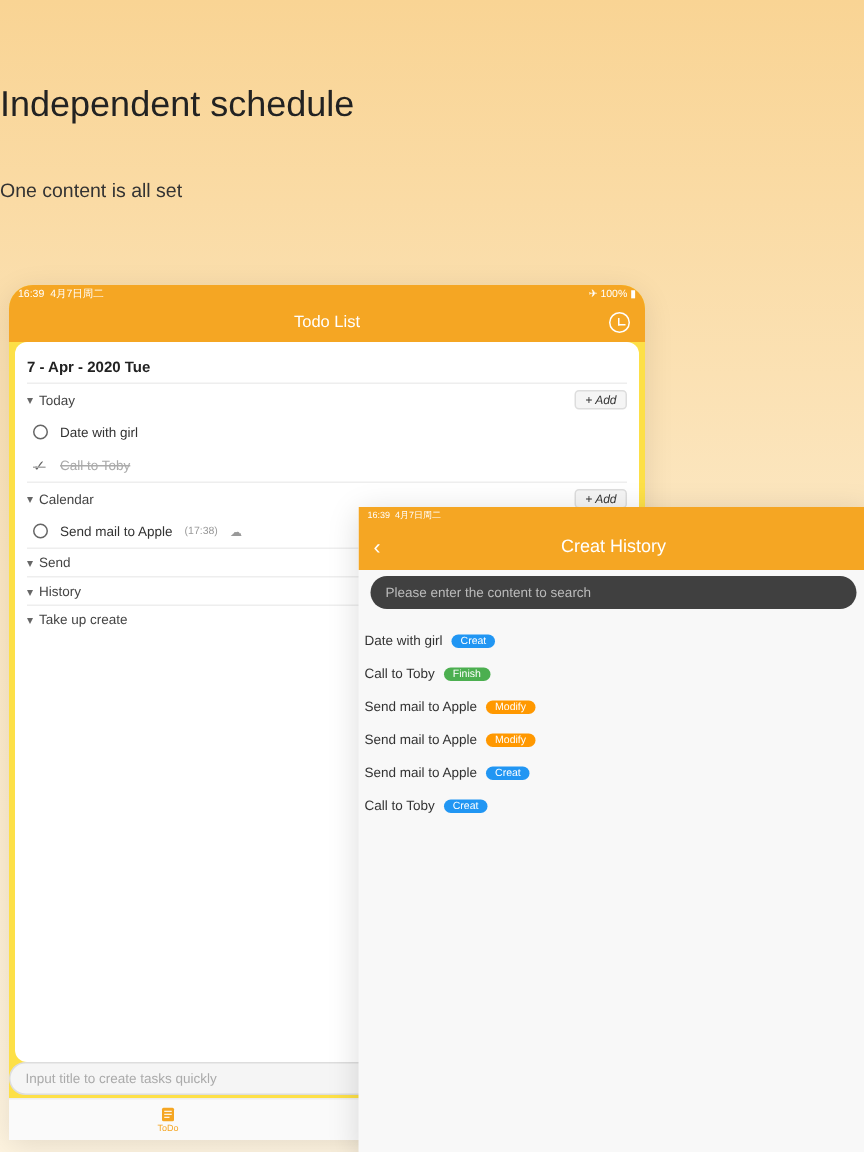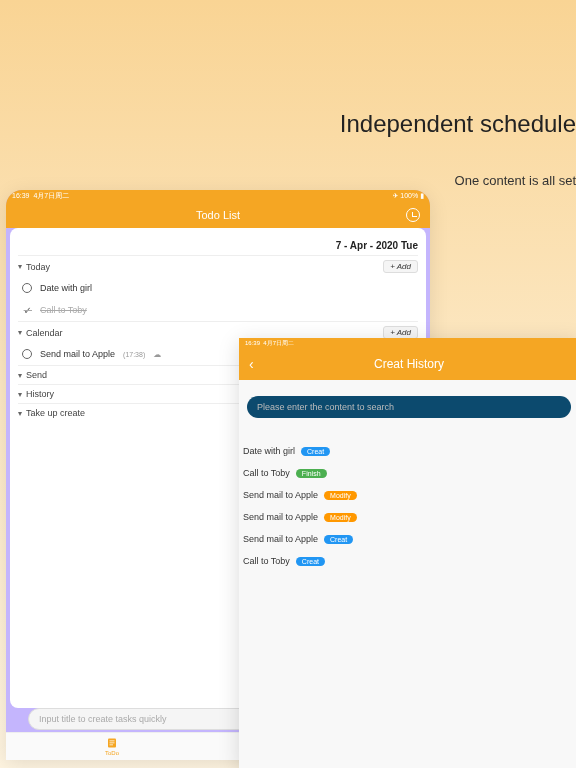--- a/index.html
+++ b/index.html
@@ -1,47 +1,47 @@
 <!DOCTYPE html>
 <html><head>
 <meta charset="utf-8">
 <style>
 * { margin: 0; padding: 0; box-sizing: border-box; font-family: -apple-system, BlinkMacSystemFont, sans-serif; }
 body { width: 576px; height: 768px; background: linear-gradient(180deg, #f9d494 0%, #fce8c4 50%, #fef4e0 100%); overflow: hidden; position: relative; }
-.hero { text-align: right; padding-top: 110px; }
+.hero { text-align: left; padding-top: 56px; }
 .hero h1 { font-size: 24px; font-weight: 500; color: #222; }
 .hero p { font-size: 13px; color: #333; margin-top: 12px; line-height: 1.6; }
-.phone1 { position: absolute; left: 6px; top: 190px; width: 424px; height: 570px; background: #c4b5fd; border-radius: 16px 16px 0 0; overflow: hidden; box-shadow: 0 4px 20px rgba(0,0,0,0.1); }
+.phone1 { position: absolute; left: 6px; top: 190px; width: 424px; height: 570px; background: #fde047; border-radius: 16px 16px 0 0; overflow: hidden; box-shadow: 0 4px 20px rgba(0,0,0,0.1); }
 .statusbar { height: 12px; background: #f5a623; color: #fff; font-size: 7px; display: flex; justify-content: space-between; align-items: center; padding: 0 6px; }
 .header1 { background: #f5a623; color: #fff; height: 26px; display: flex; align-items: center; justify-content: center; position: relative; font-size: 11px; font-weight: 500; }
 .history-icon { position: absolute; right: 10px; width: 14px; height: 14px; border: 1.5px solid #fff; border-radius: 50%; display: flex; align-items: center; justify-content: center; }
 .history-icon::after { content: ''; width: 4px; height: 4px; border-left: 1.5px solid #fff; border-bottom: 1.5px solid #fff; position: absolute; top: 3px; left: 5px; }
-.content1 { background: #fff; margin: 0 4px; border-radius: 8px; padding: 8px 8px 0 8px; height: 480px; text-align: right; }
+.content1 { background: #fff; margin: 0 4px; border-radius: 8px; padding: 8px 8px 0 8px; height: 480px; }
 .date-header { font-size: 10px; font-weight: 600; color: #222; padding: 4px 0; }
 .section { padding: 4px 0; display: flex; align-items: center; justify-content: space-between; font-size: 9px; color: #444; border-top: 0.5px solid #eee; }
 .section-left { display: flex; align-items: center; gap: 4px; }
 .chev { font-size: 8px; color: #666; }
 .add-btn { background: #f5f5f5; border: 0.5px solid #ddd; border-radius: 3px; padding: 1px 6px; font-size: 8px; color: #333; font-style: italic; }
 .task { display: flex; align-items: center; gap: 8px; padding: 6px 4px; font-size: 9px; color: #333; }
 .task .circle { width: 10px; height: 10px; border: 1px solid #666; border-radius: 50%; }
 .task .check { width: 10px; height: 10px; position: relative; }
 .task .check::after { content: '✓'; font-size: 10px; color: #666; }
 .task.done { color: #aaa; text-decoration: line-through; }
 .task .time { font-size: 7px; color: #999; }
 .task .cloud { font-size: 8px; color: #999; }
-.quick-input { position: absolute; bottom: 30px; left: 22px; right: 6px; height: 22px; background: #f5f5f5; border: 0.5px solid #ddd; border-radius: 11px; font-size: 9px; color: #aaa; padding: 0 10px; display: flex; align-items: center; }
+.quick-input { position: absolute; bottom: 30px; left: 0; right: 6px; height: 22px; background: #f5f5f5; border: 0.5px solid #ddd; border-radius: 11px; font-size: 9px; color: #aaa; padding: 0 10px; display: flex; align-items: center; }
 .tabbar { position: absolute; bottom: 0; left: 0; right: 0; height: 28px; background: #fafafa; border-top: 0.5px solid #eee; display: flex; }
 .tab { flex: 1; display: flex; flex-direction: column; align-items: center; justify-content: center; font-size: 6px; gap: 1px; }
 .tab.active { color: #f5a623; }
 .tab-icon { width: 12px; height: 12px; }
 .phone2 { position: absolute; left: 239px; top: 338px; width: 340px; height: 430px; background: #f8f8f8; border-radius: 0; overflow: hidden; box-shadow: 0 4px 20px rgba(0,0,0,0.15); }
 .statusbar2 { height: 10px; background: #f5a623; color: #fff; font-size: 6px; display: flex; justify-content: space-between; padding: 0 6px; align-items: center; }
 .header2 { background: #f5a623; color: #fff; height: 32px; display: flex; align-items: center; justify-content: center; position: relative; font-size: 12px; font-weight: 500; }
 .back-icon { position: absolute; left: 10px; font-size: 14px; color: #fff; }
-.search { margin: 16px 8px; height: 22px; background: #0c4a6e; border-radius: 11px; font-size: 9px; color: #bbb; padding: 0 10px; display: flex; align-items: center; }
+.search { margin: 4px 8px; height: 22px; background: #404040; border-radius: 11px; font-size: 9px; color: #bbb; padding: 0 10px; display: flex; align-items: center; }
 .hist-list { padding: 6px 4px; }
 .hist-item { display: flex; align-items: center; gap: 6px; padding: 6px 0; font-size: 9px; color: #333; }
 .badge { font-size: 7px; color: #fff; padding: 1px 6px; border-radius: 7px; }
 .badge.creat { background: #2196f3; }
 .badge.finish { background: #4caf50; }
 .badge.modify { background: #ff9800; }
 </style>
 </head>
 <body>
 

